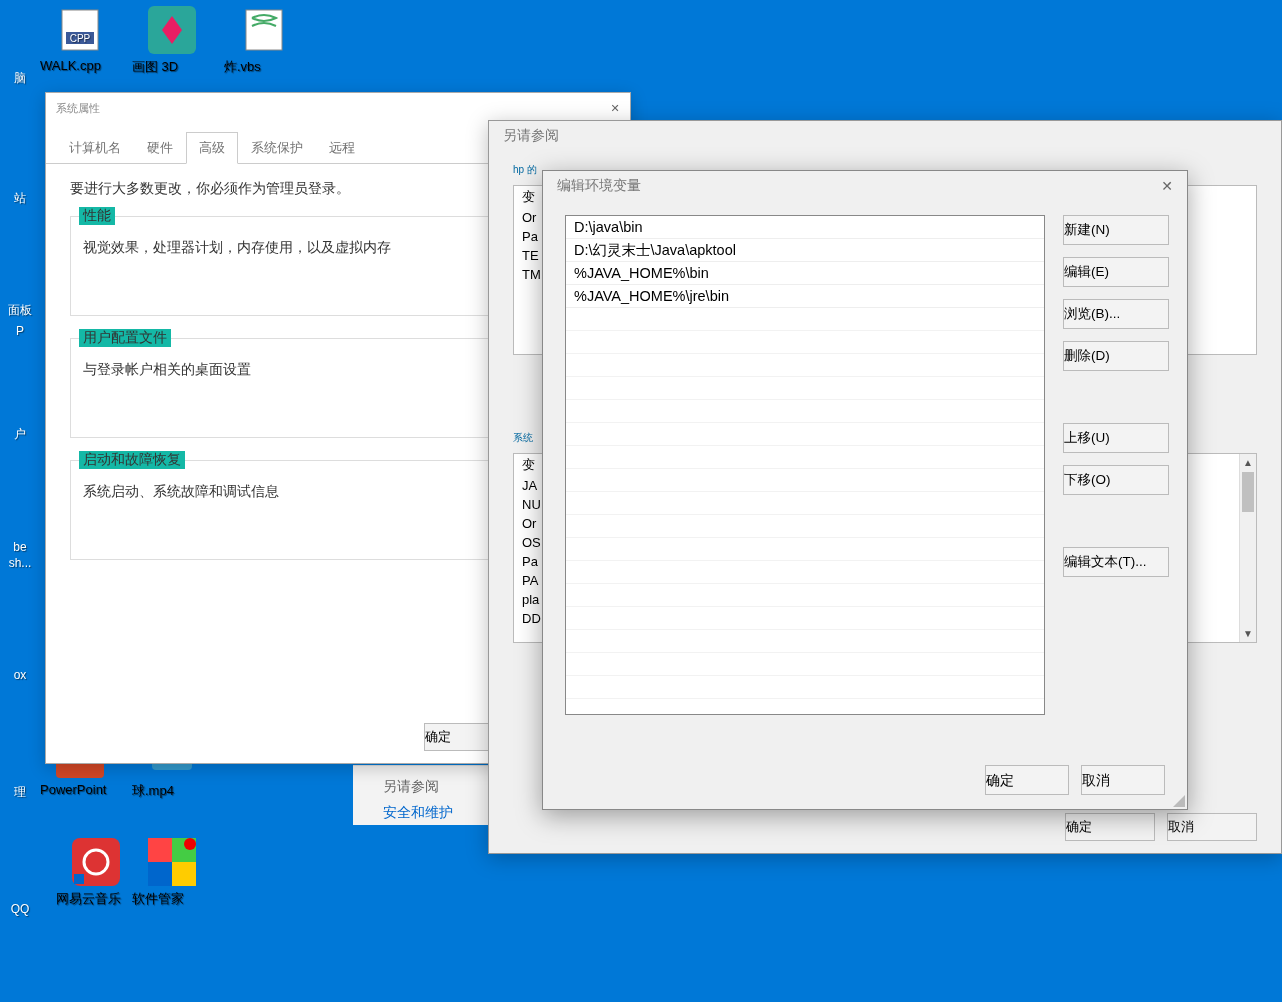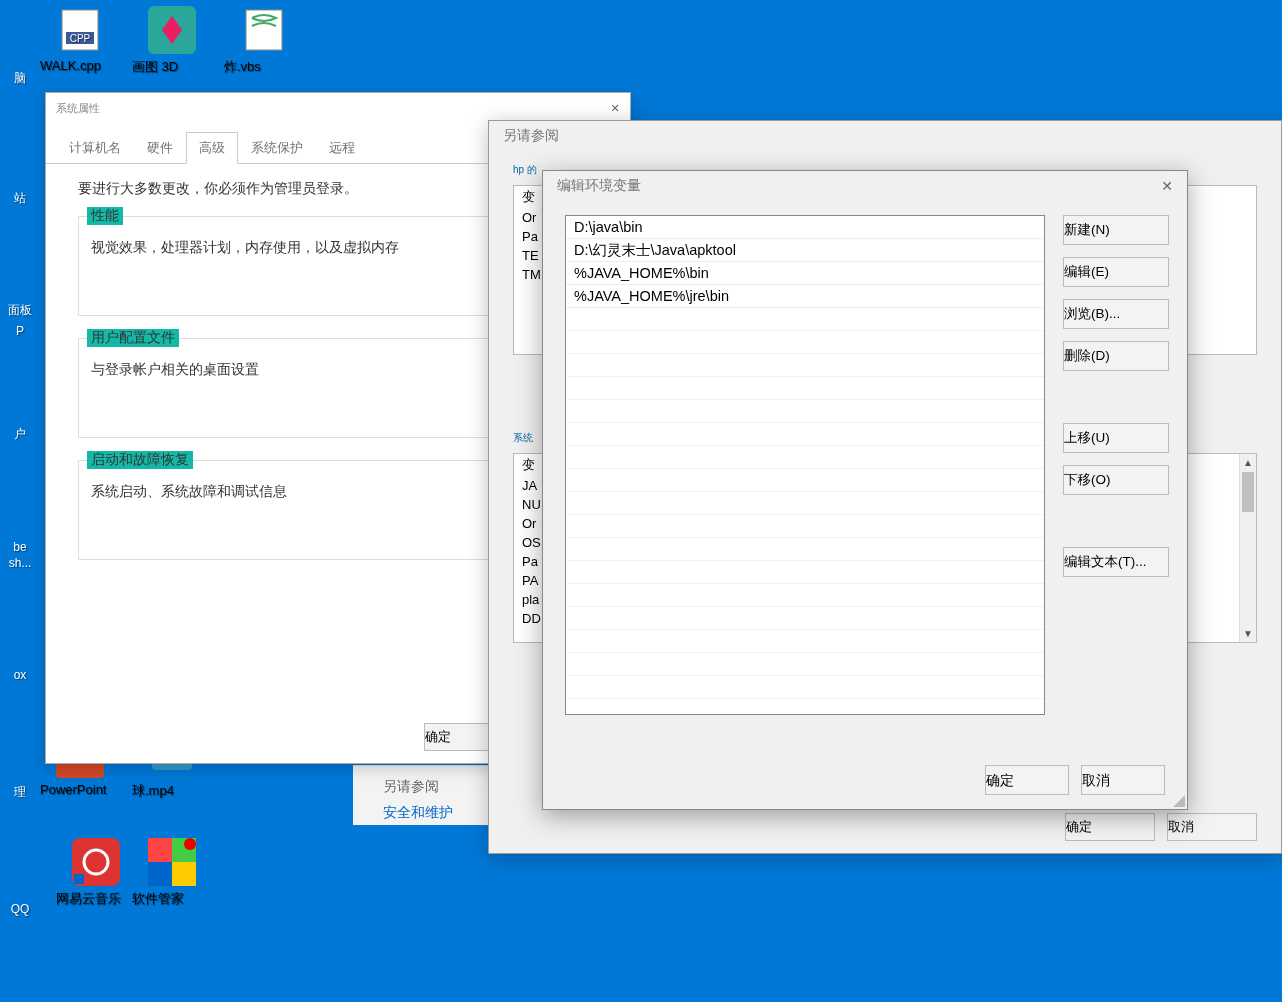--- a/index.html
+++ b/index.html
@@ -13,21 +13,21 @@
 .desktop-icon { position: absolute; width: 80px; text-align: left; color: #000000; font-size: 13px; text-shadow: 1px 1px 1px rgba(0,0,0,0.5); }
 .desktop-icon .icon-img { width: 48px; height: 48px; margin: 0 auto 4px; display: flex; align-items: center; justify-content: center; }
 
 
 .sys-props { position: absolute; left: 45px; top: 92px; width: 586px; height: 672px; background: #fff; border: 1px solid #aaa; box-shadow: 0 4px 16px rgba(0,0,0,0.2); }
 .sys-props .titlebar { height: 30px; display: flex; align-items: center; padding: 0 10px; color: #888; font-size: 11px; position: relative; }
 .sys-props .titlebar .close { position: absolute; right: 5px; top: 5px; width: 20px; height: 20px; display: flex; align-items: center; justify-content: center; color: #666; cursor: pointer; }
 .sys-props .tabs { display: flex; border-bottom: 1px solid #ccc; padding-left: 10px; margin-top: 8px; }
 .sys-props .tab { padding: 6px 12px; font-size: 13px; color: #737373; cursor: pointer; border: 1px solid transparent; position: relative; top: 1px; }
 .sys-props .tab.active { background: #fff; border: 1px solid #ccc; border-bottom: 1px solid #fff; }
-.sys-props .content { padding: 16px 32px; font-size: 14px; color: #333; }
+.sys-props .content { padding: 16px 24px; font-size: 14px; color: #333; }
 .sys-props .note { margin-bottom: 18px; }
 .sys-props .group { border: 1px solid #ddd; padding: 10px 12px 18px; margin-bottom: 22px; position: relative; }
 .sys-props .group .legend { position: absolute; top: -10px; left: 8px; background: #14b8a6; padding: 0 4px; font-size: 14px; }
 .sys-props .group .desc { font-size: 14px; color: #333; margin-top: 12px; }
 .sys-props .env-btn-row { text-align: right; padding-right: 10px; }
 .sys-props .btn, .env-dlg .btn, .edit-dlg .btn { display: inline-block; min-width: 90px; height: 28px; line-height: 26px; text-align: left; background: #f3f3f3; border: 1px solid #bbb; font-size: 13px; cursor: pointer; }
 .sys-props .footer { position: absolute; bottom: 12px; right: 16px; display: flex; gap: 10px; }
 
 
 .env-dlg { position: absolute; left: 488px; top: 120px; width: 794px; height: 734px; background: #f0f0f0; border: 1px solid #999; box-shadow: 0 4px 20px rgba(0,0,0,0.25); }

